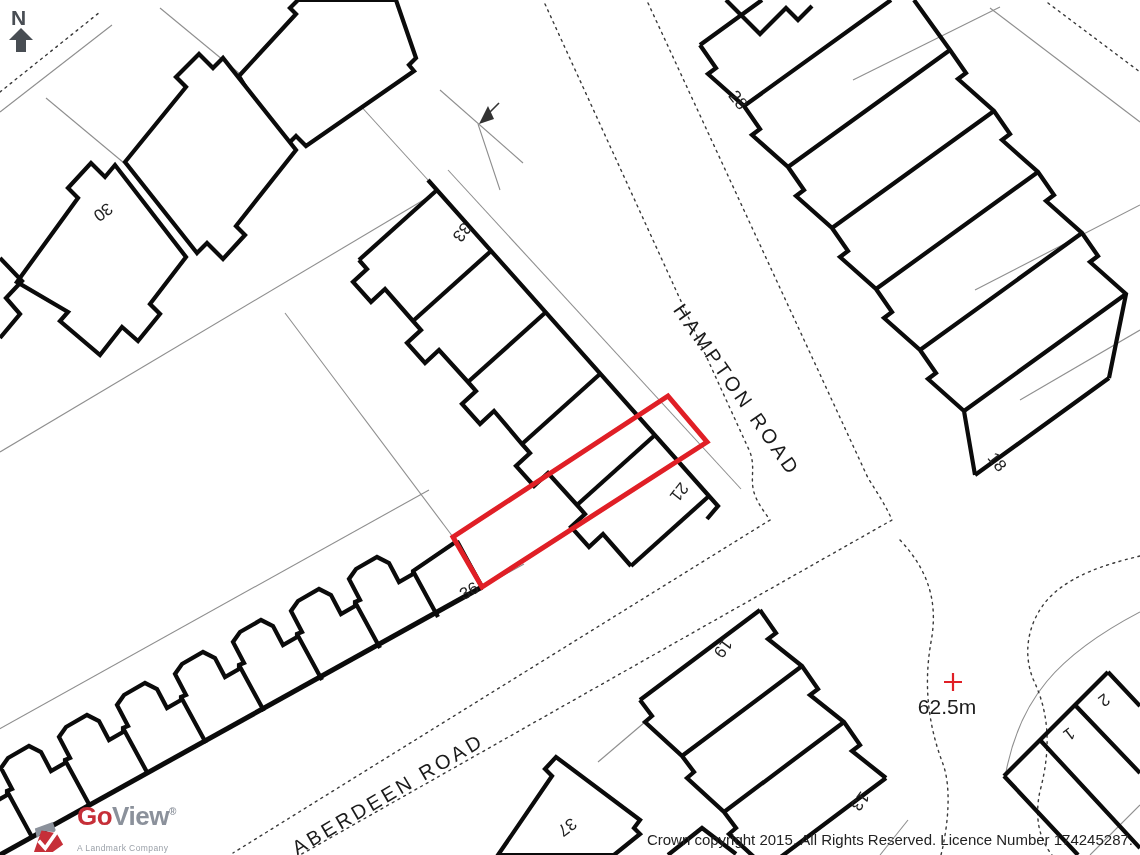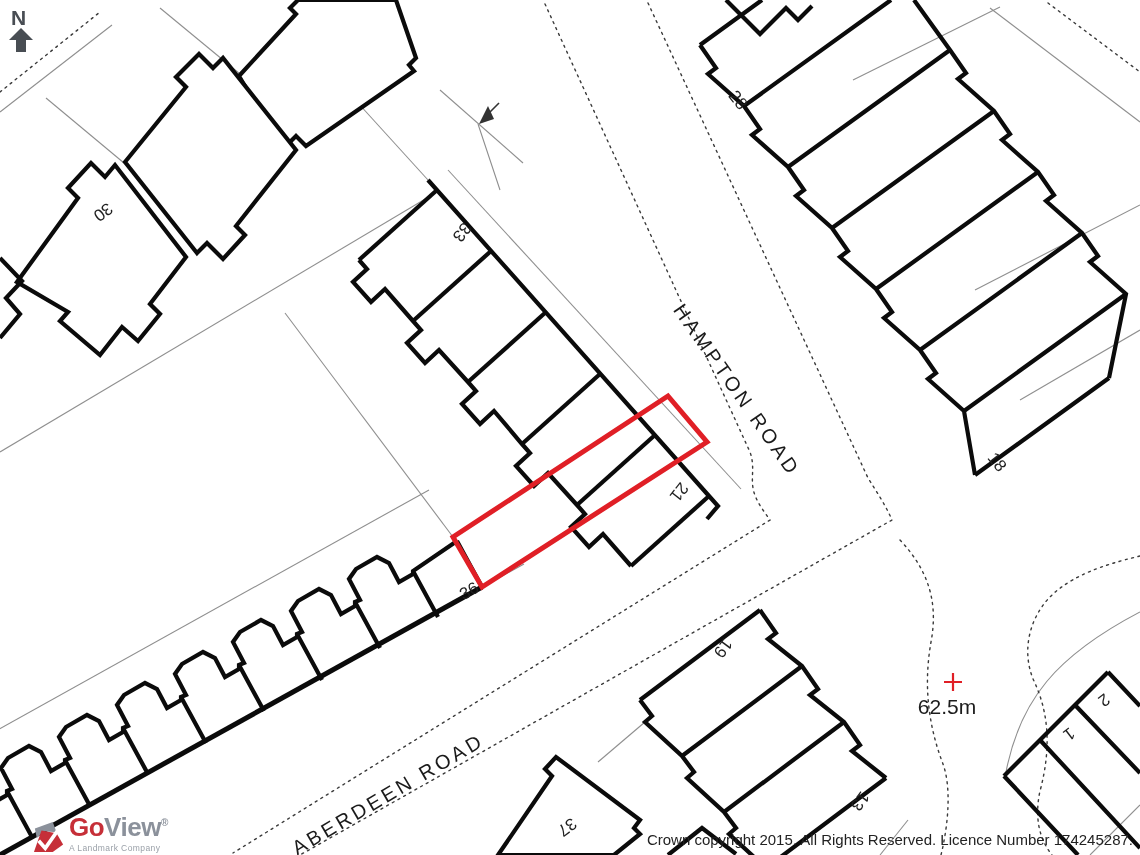--- a/index.html
+++ b/index.html
@@ -10,27 +10,27 @@
   .thin{stroke:#8f8f8f;stroke-width:1.1;fill:none;}
   .dash{stroke:#3a3a3a;stroke-width:1.4;fill:none;stroke-dasharray:2 4.5;stroke-linecap:round;}
   .bld{stroke:#0b0b0b;stroke-width:4.2;fill:#ffffff;stroke-linejoin:miter;}
   .bln{stroke:#0b0b0b;stroke-width:4.2;fill:none;stroke-linejoin:miter;}
   .blnH{stroke:#0b0b0b;stroke-width:5;fill:none;stroke-linejoin:miter;}
   .num{font-size:17px;fill:#1f1f1f;text-anchor:middle;dominant-baseline:central;}
   .road{font-size:20px;fill:#1a1a1a;text-anchor:middle;dominant-baseline:central;letter-spacing:3.5px;}
   .spot{font-size:21px;fill:#1c1c1c;text-anchor:middle;}
   .north{font-size:21px;font-weight:bold;fill:#484d53;}
   
-  .logo{position:absolute;left:33px;bottom:2px;display:flex;align-items:flex-end;gap:4px;}
+  .logo{position:absolute;left:33px;bottom:2px;display:flex;align-items:flex-end;gap:12px;}
   .logo-icon{width:32px;height:32px;display:block;}
   .logo-word{font-weight:bold;font-size:26px;line-height:20px;letter-spacing:-0.5px;}
   .logo-word .go{color:#c62f38;}
   .logo-word .view{color:#8b919b;}
   .logo-word .reg{color:#8b919b;font-size:10px;font-weight:bold;vertical-align:super;}
-  .tagline{color:#9aa0a8;font-size:8.5px;letter-spacing:0.4px;margin-top:6px;}
+  .tagline{color:#9aa0a8;font-size:8.5px;letter-spacing:0.4px;margin-top:17px;}
   .copyright{position:absolute;right:7px;bottom:7px;font-size:15px;color:#222;}
 </style>
 </head>
 <body>
 
 <div class="stage">
   <svg class="plan" width="1140" height="855" viewBox="0 0 1140 855">
 
     <g>
       <path class="thin" d="M0,112 L112,25"></path>

